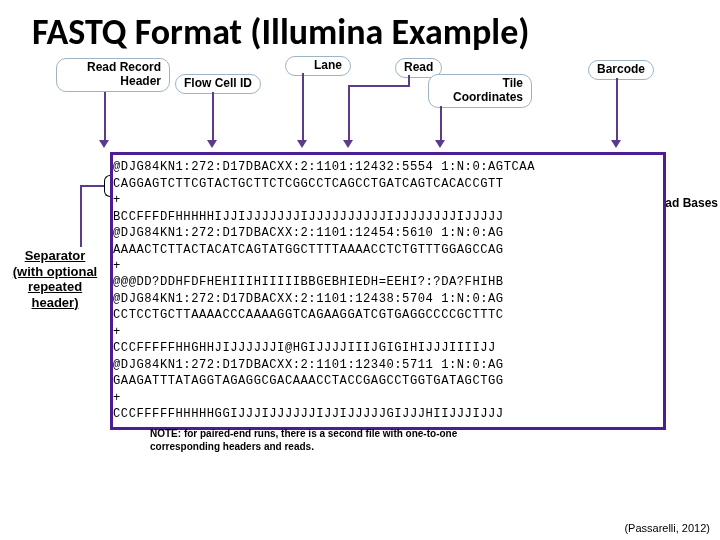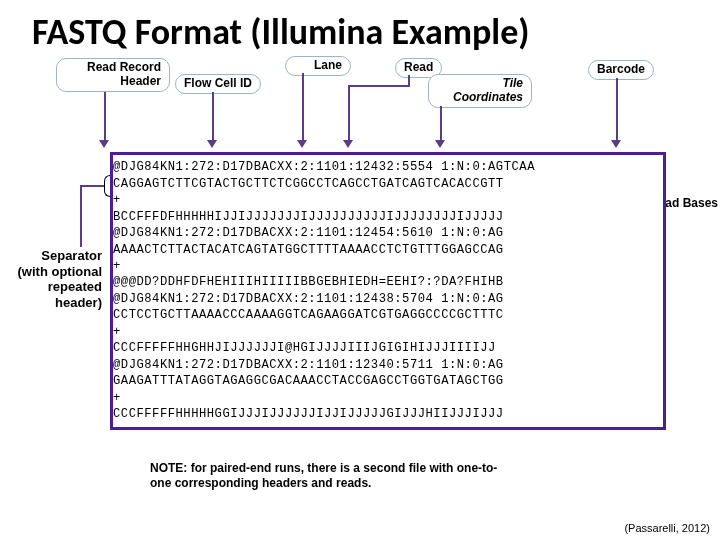--- a/index.html
+++ b/index.html
@@ -52,55 +52,55 @@
     font-size: 12.2px;
     line-height: 1.35;
     letter-spacing: 0.5px;
     white-space: pre;
     background: #fff;
   }
   .left-label {
     position: absolute;
     font-size: 13px;
     font-weight: 700;
-    text-align: right;
+    text-align: center;
     line-height: 1.2;
+    text-decoration: underline;
   }
   .bracket {
     position: absolute;
     border-left: 1.5px solid #000;
     border-top: 1.5px solid #000;
     border-bottom: 1.5px solid #000;
     border-radius: 6px 0 0 6px;
   }
   .note {
     position: absolute;
-    font-size: 12px;
+    font-size: 10px;
     font-weight: 700;
     line-height: 1.25;
-    margin-top: 33px;
   }
   .citation {
     position: absolute;
     font-size: 11px;
     right: 10px;
     bottom: 6px;
   }
 </style>
 </head>
 <body>
 
 <div class="title">FASTQ Format (Illumina Example)</div>
 
 <div class="label multiline" style="left:56px; top:58px; width:96px;">Read Record
 Header</div>
 <div class="label" style="left:175px; top:74px;">Flow Cell ID</div>
 <div class="label" style="left:285px; top:56px;padding-left:28px;">Lane</div>
 <div class="label" style="left:395px; top:58px;">Read</div>
-<div class="label multiline" style="left:428px; top:74px; width:86px;font-style:italic;">Tile
+<div class="label multiline" style="left:428px; top:74px; width:86px;">Tile
 Coordinates</div>
 <div class="label" style="left:588px; top:60px;">Barcode</div>
 
 <div class="label" style="left:642px; top:195px; border:none; background:transparent;">Read Bases</div>
 <div class="label multiline" style="left:503px; top:238px; width:92px;">Read Quality
 Scores</div>
 
 <div class="arrow-line" style="left:104px; top:92px; width:2px; height:50px;"></div>
 <div class="arrow-head" style="left:99px; top:140px;"></div>
 

